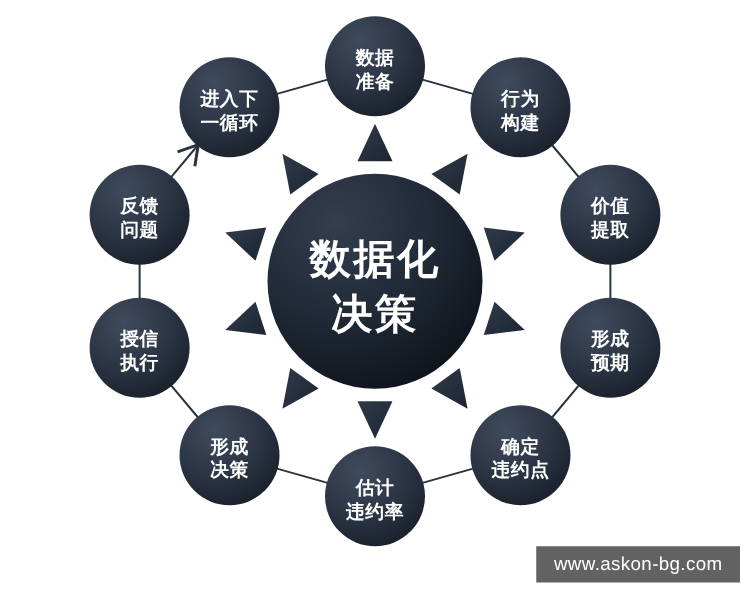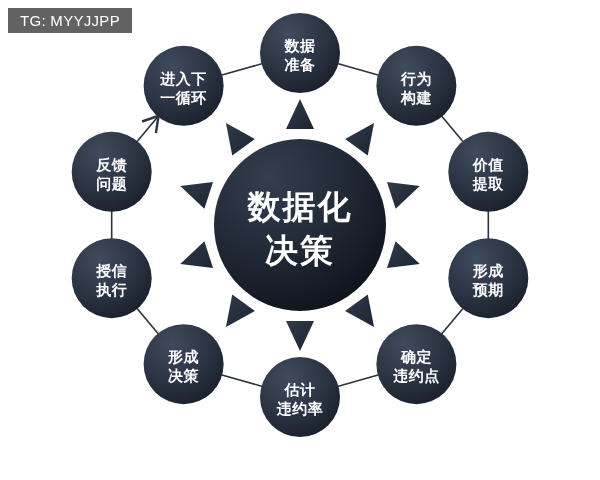--- a/index.html
+++ b/index.html
@@ -173,16 +173,16 @@
           <text class="node-label" x="111.69080977355961" y="188.849076967509">问题</text>
         </g>
         <g>
           <circle cx="183.61852004609028" cy="85.84907696750906" r="40" fill="url(#nodeGrad)"></circle>
           <text class="node-label" x="183.61852004609028" y="83.84907696750906">进入下</text>
           <text class="node-label" x="183.61852004609028" y="102.84907696750906">一循环</text>
         </g>
       </g>
   </svg>
 
-  <div class="watermark" id="watermark-top">TG: MYYJJPP</div>
 
+  <div class="watermark" id="watermark-bottom">www.askon-bg.com</div>
 
 </div>
 
 </body></html>

